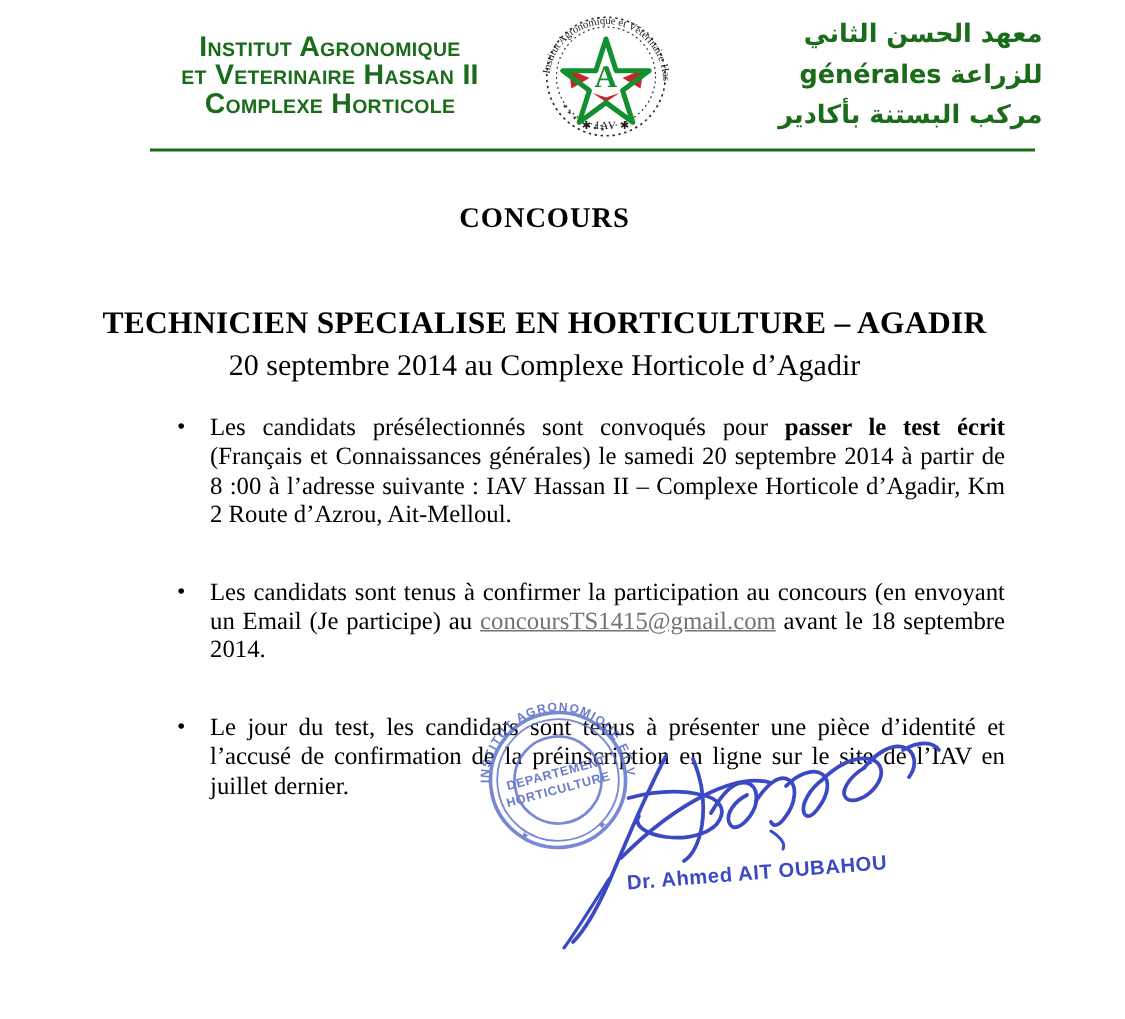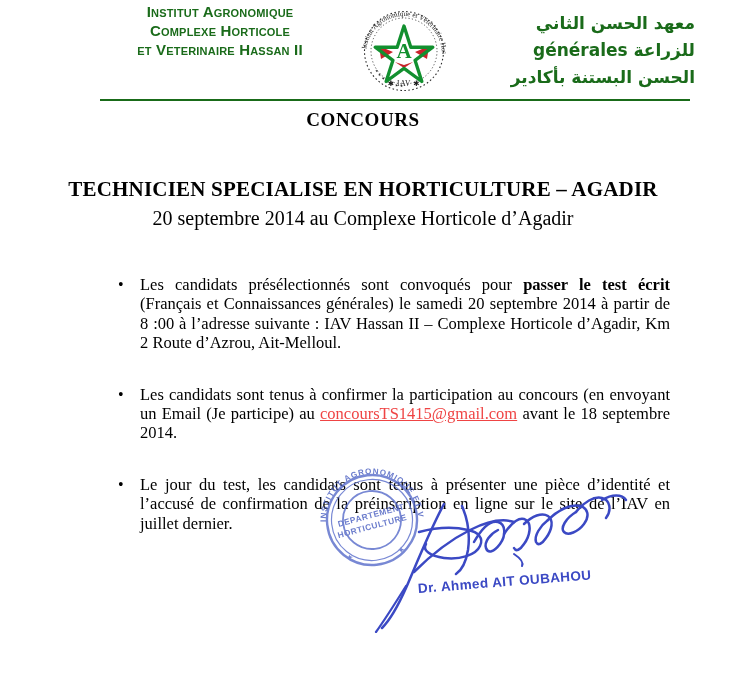--- a/index.html
+++ b/index.html
@@ -23,27 +23,27 @@
     position: absolute;
     left: 0;
     top: 0;
     width: 750px;
     height: 100px;
   }
 
   .lh-fr {
     position: absolute;
     left: 100px;
-    top: 2px;
+    top: 22px;
     width: 240px;
     text-align: center;
     color: #1a6b1a;
     font-family: "Liberation Sans", "DejaVu Sans", sans-serif;
     font-weight: bold;
-    font-size: 15px;
+    font-size: 19px;
     line-height: 19px;
     font-variant: small-caps;
     letter-spacing: 0.2px;
   }
   .lh-fr div { white-space: nowrap; }
 
   .lh-ar {
     position: absolute;
     right: 55px;
     top: 10px;
@@ -72,21 +72,21 @@
     top: 99px;
     width: 590px;
     height: 0;
     border-top: 2px solid #196b19;
   }
 
   
   .titles {
     position: absolute;
     left: 0;
-    top: 108px;
+    top: 134px;
     width: 726px;
     text-align: center;
   }
   .title-concours {
     font-family: "Liberation Serif", "DejaVu Serif", serif;
     font-weight: bold;
     font-size: 19px;
     letter-spacing: 0.6px;
     line-height: 24px;
   }
@@ -130,21 +130,21 @@
     content: "\2022";
     position: absolute;
     left: -22px;
     top: 0;
     font-size: 16px;
     line-height: 19.4px;
   }
   ul.bullets > li .ptext { display: block; margin-top: 32px; }
   b.strong { font-weight: bold; }
   a.maillink {
-    color: #ef4444;
+    color: #737373;
     text-decoration: underline;
   }
 
   
   .signature-zone {
     position: absolute;
     left: 318px;
     top: 468px;
     width: 330px;
     height: 165px;
@@ -168,22 +168,22 @@
     letter-spacing: 0.4px;
   }
 </style>
 </head>
 <body>
 
 <div class="letterhead">
 
   <div class="lh-fr">
     <div>Institut Agronomique</div>
+    <div>et Veterinaire Hassan II</div>
     <div>Complexe Horticole</div>
-    <div>et Veterinaire Hassan II</div>
   </div>
 
   <div class="logo">
     <svg width="104" height="98" viewBox="0 0 104 98" xmlns="http://www.w3.org/2000/svg" aria-hidden="true">
       <defs>
         <path id="arcTop" d="M 14,52 A 38,38 0 0 1 90,52" fill="none"></path>
         <path id="arcBot" d="M 18,52 A 34,34 0 0 0 86,52" fill="none"></path>
       </defs>
 
       <circle cx="52" cy="49" r="39.5" fill="none" stroke="#2b2b2b" stroke-width="1.1" stroke-dasharray="1.6 2.4"></circle>
@@ -208,21 +208,21 @@
         <text x="52" y="56" text-anchor="middle" font-family="'Liberation Serif', serif" font-size="21" font-weight="bold" fill="#12902f">A</text>
       </g>
 
       <text x="52" y="84" text-anchor="middle" font-family="'Liberation Serif', serif" font-size="7.4" fill="#1b1b1b" letter-spacing="0.6">✱ IAV ✱</text>
     </svg>
   </div>
 
   <div class="lh-ar">
     <div>معهد الحسن الثاني</div>
     <div>للزراعة générales</div>
-    <div>الحسن البستنة بأكادير</div>
+    <div>مركب البستنة بأكادير</div>
   </div>
 
   <div class="green-rule"></div>
 </div>
 
 <div class="titles">
   <div class="title-concours">CONCOURS</div>
   <div class="title-main">TECHNICIEN SPECIALISE EN HORTICULTURE – AGADIR</div>
   <div class="title-sub">20 septembre 2014 au Complexe Horticole d’Agadir</div>
 </div>

